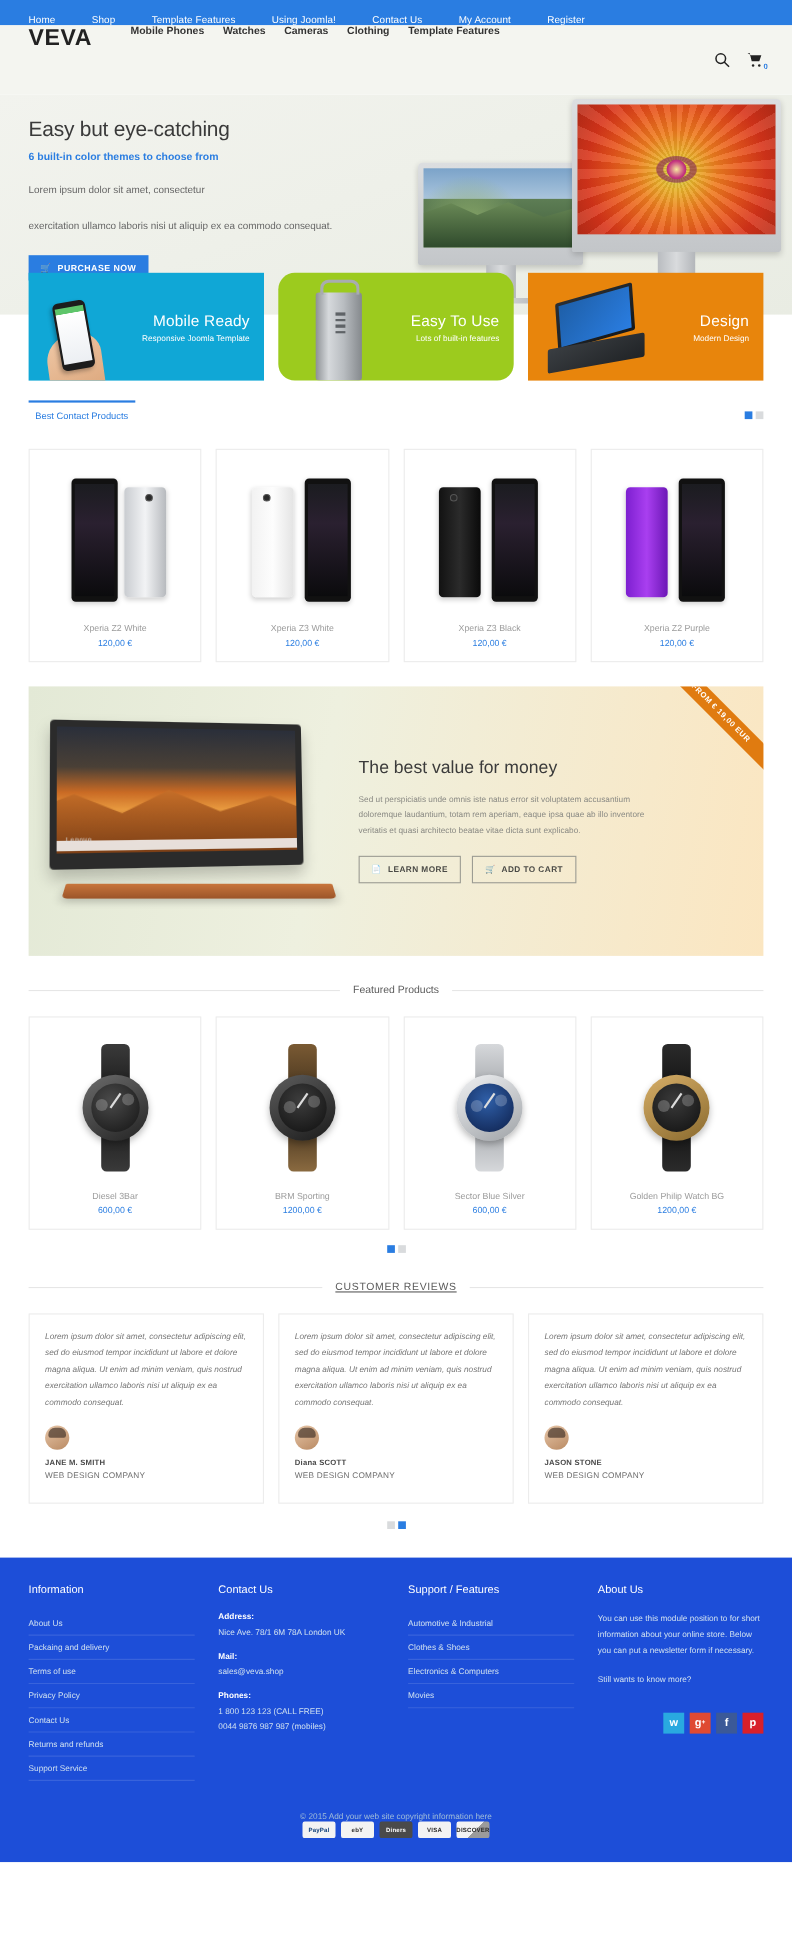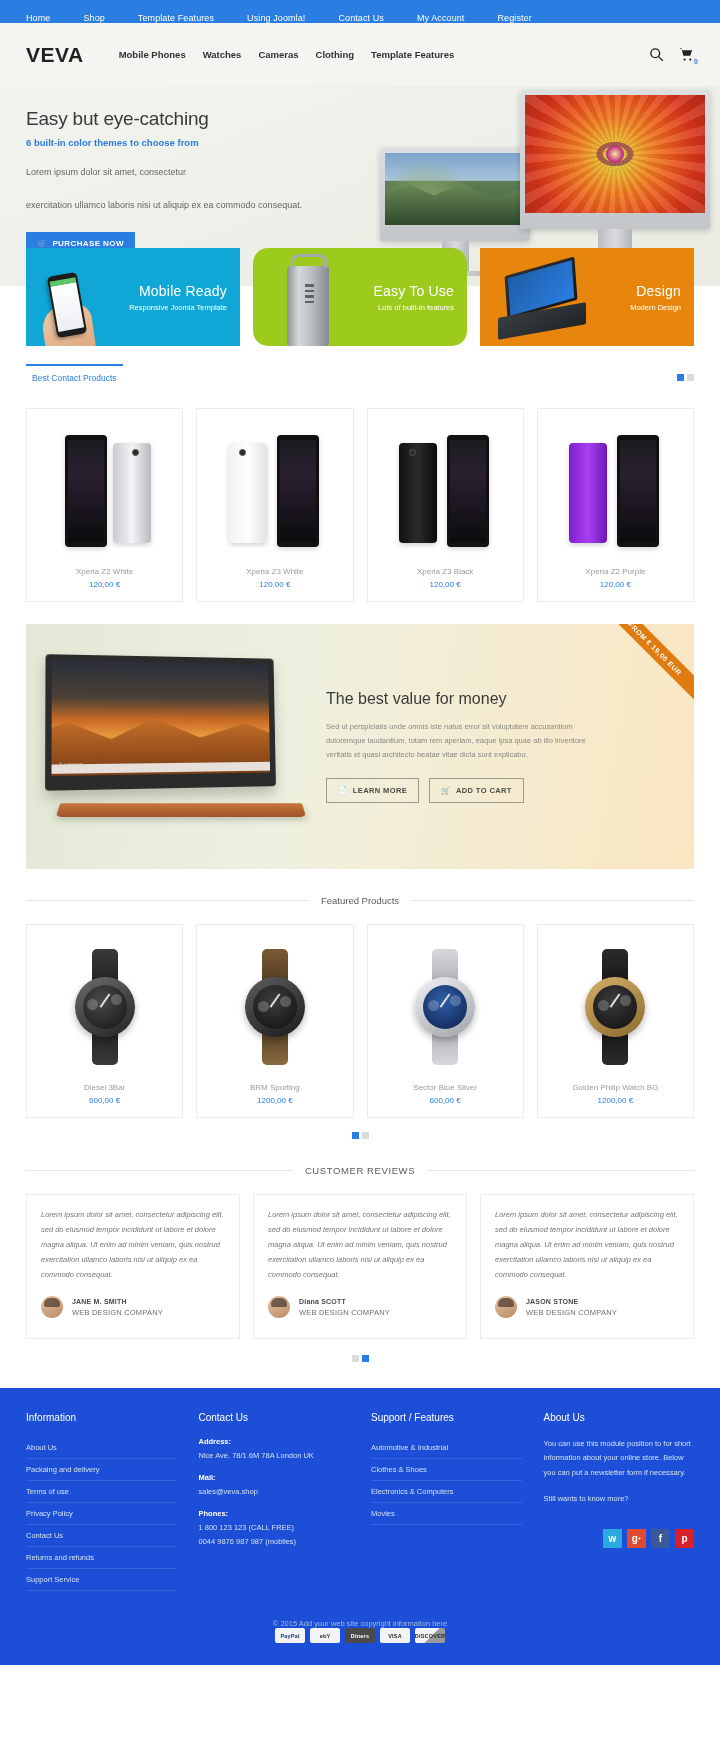--- a/index.html
+++ b/index.html
@@ -27,21 +27,20 @@
     color: #ffffff;
     font-size: 9px;
     text-decoration: none;
     letter-spacing: .1px;
   }
 
   
   .header {
     height: 63px;
     display: flex;
-    align-items: center;
     padding: 0 26px;
     background: #f4f5f0;
     position: relative;
     z-index: 5;
   }
   .logo {
     font-size: 21px;
     font-weight: bold;
     letter-spacing: .5px;
     color: #222;
@@ -360,21 +359,21 @@
     box-shadow: 0 6px 10px rgba(0,0,0,.18);
   }
 
   
   .sect-head {
     display: flex; align-items: center; gap: 12px;
     margin: 26px 26px 0 26px;
   }
   .sect-head .line { flex: 1; height: 1px; background: #e6e6e6; }
   .sect-head .txt { font-size: 9.5px; color: #5a5a5a; }
-  .sect-head .txt.caps { letter-spacing: .6px; }
+  .sect-head .txt.caps { letter-spacing: .6px; text-decoration: underline; }
 
   .watch { width: 96px; height: 120px; position: relative; display:flex;align-items:center;justify-content:center;}
   .watch .strap-t, .watch .strap-b {
     position: absolute; left: 50%; transform: translateX(-50%);
     width: 26px; height: 42px; border-radius: 5px;
   }
   .watch .strap-t { top: 2px; }
   .watch .strap-b { bottom: 2px; }
   .watch .case {
     width: 60px; height: 60px; border-radius: 50%;
@@ -392,21 +391,21 @@
   }
   .watch .sub { position:absolute; width:11px;height:11px;border-radius:50%;background:rgba(255,255,255,.22); }
 
   
   .tests { display: flex; gap: 13px; padding: 0 26px; margin-top: 18px; }
   .test {
     flex: 1; border: 1px solid #ececec; background: #fff;
     padding: 12px 14px 20px 14px;
   }
   .test p { font-size: 7.5px; font-style: italic; color: #767676; line-height: 2.0; }
-  .test .who { display: flex; align-items: center; gap: 9px; margin-top: 14px; }
+  .test .who { display: flex; gap: 9px; margin-top: 14px; flex-direction: column; }
   .test .av {
     width: 22px; height: 22px; border-radius: 50%;
     flex: 0 0 22px;
     background: linear-gradient(150deg,#e7c6a8,#b98a63);
     position: relative; overflow: hidden;
   }
   .test .av::after{
     content:""; position:absolute; left:3px; top:2px; right:3px; height:9px;
     border-radius: 6px 6px 2px 2px; background: rgba(60,45,35,.65);
   }

